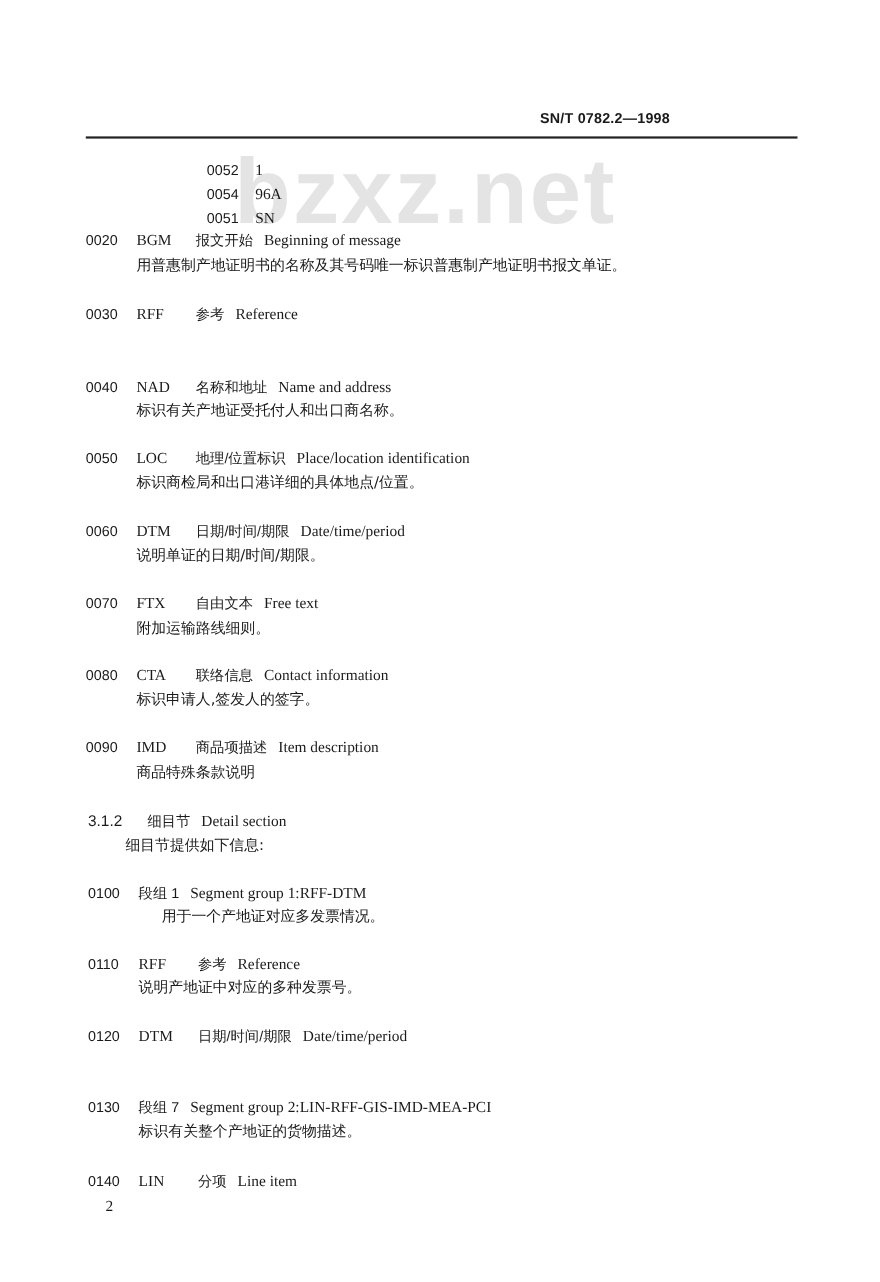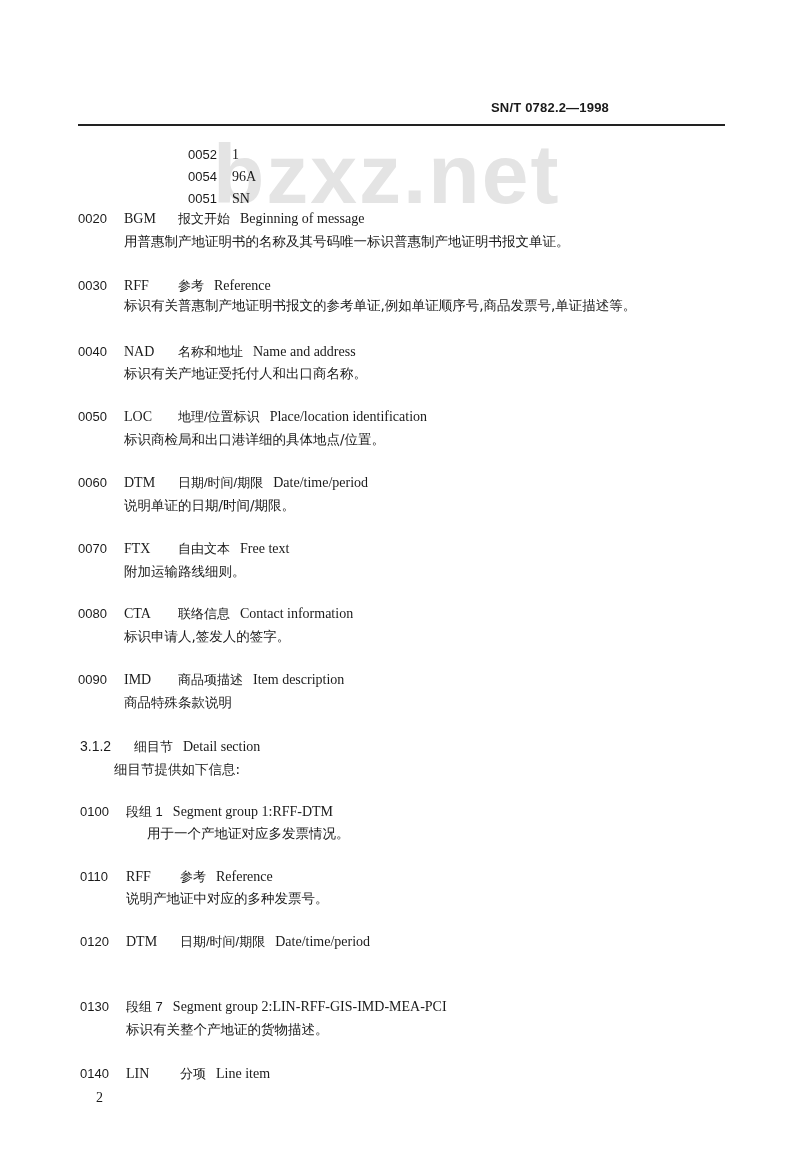--- a/index.html
+++ b/index.html
@@ -57,21 +57,20 @@
   </div>
 
   <div class="line" style="left:78px; top:210px;">
     <span class="num">0020</span><span class="tag">BGM</span><span class="gap"></span><span class="zh">报文开始</span><span class="gap"></span><span>Beginning of message</span>
   </div>
   <div class="line desc" style="left:124px; top:232px;">用普惠制产地证明书的名称及其号码唯一标识普惠制产地证明书报文单证。</div>
 
   <div class="line" style="left:78px; top:277px;">
     <span class="num">0030</span><span class="tag">RFF</span><span class="gap"></span><span class="zh">参考</span><span class="gap"></span><span>Reference</span>
   </div>
-  <div class="line desc" style="left:124px; top:296px;">标识有关普惠制产地证明书报文的参考单证,例如单证顺序号,商品发票号,单证描述等。</div>
 
   <div class="line" style="left:78px; top:343px;">
     <span class="num">0040</span><span class="tag">NAD</span><span class="gap"></span><span class="zh">名称和地址</span><span class="gap"></span><span>Name and address</span>
   </div>
   <div class="line desc" style="left:124px; top:364px;">标识有关产地证受托付人和出口商名称。</div>
 
   <div class="line" style="left:78px; top:408px;">
     <span class="num">0050</span><span class="tag">LOC</span><span class="gap"></span><span class="zh">地理/位置标识</span><span class="gap"></span><span>Place/location identification</span>
   </div>
   <div class="line desc" style="left:124px; top:430px;">标识商检局和出口港详细的具体地点/位置。</div>

